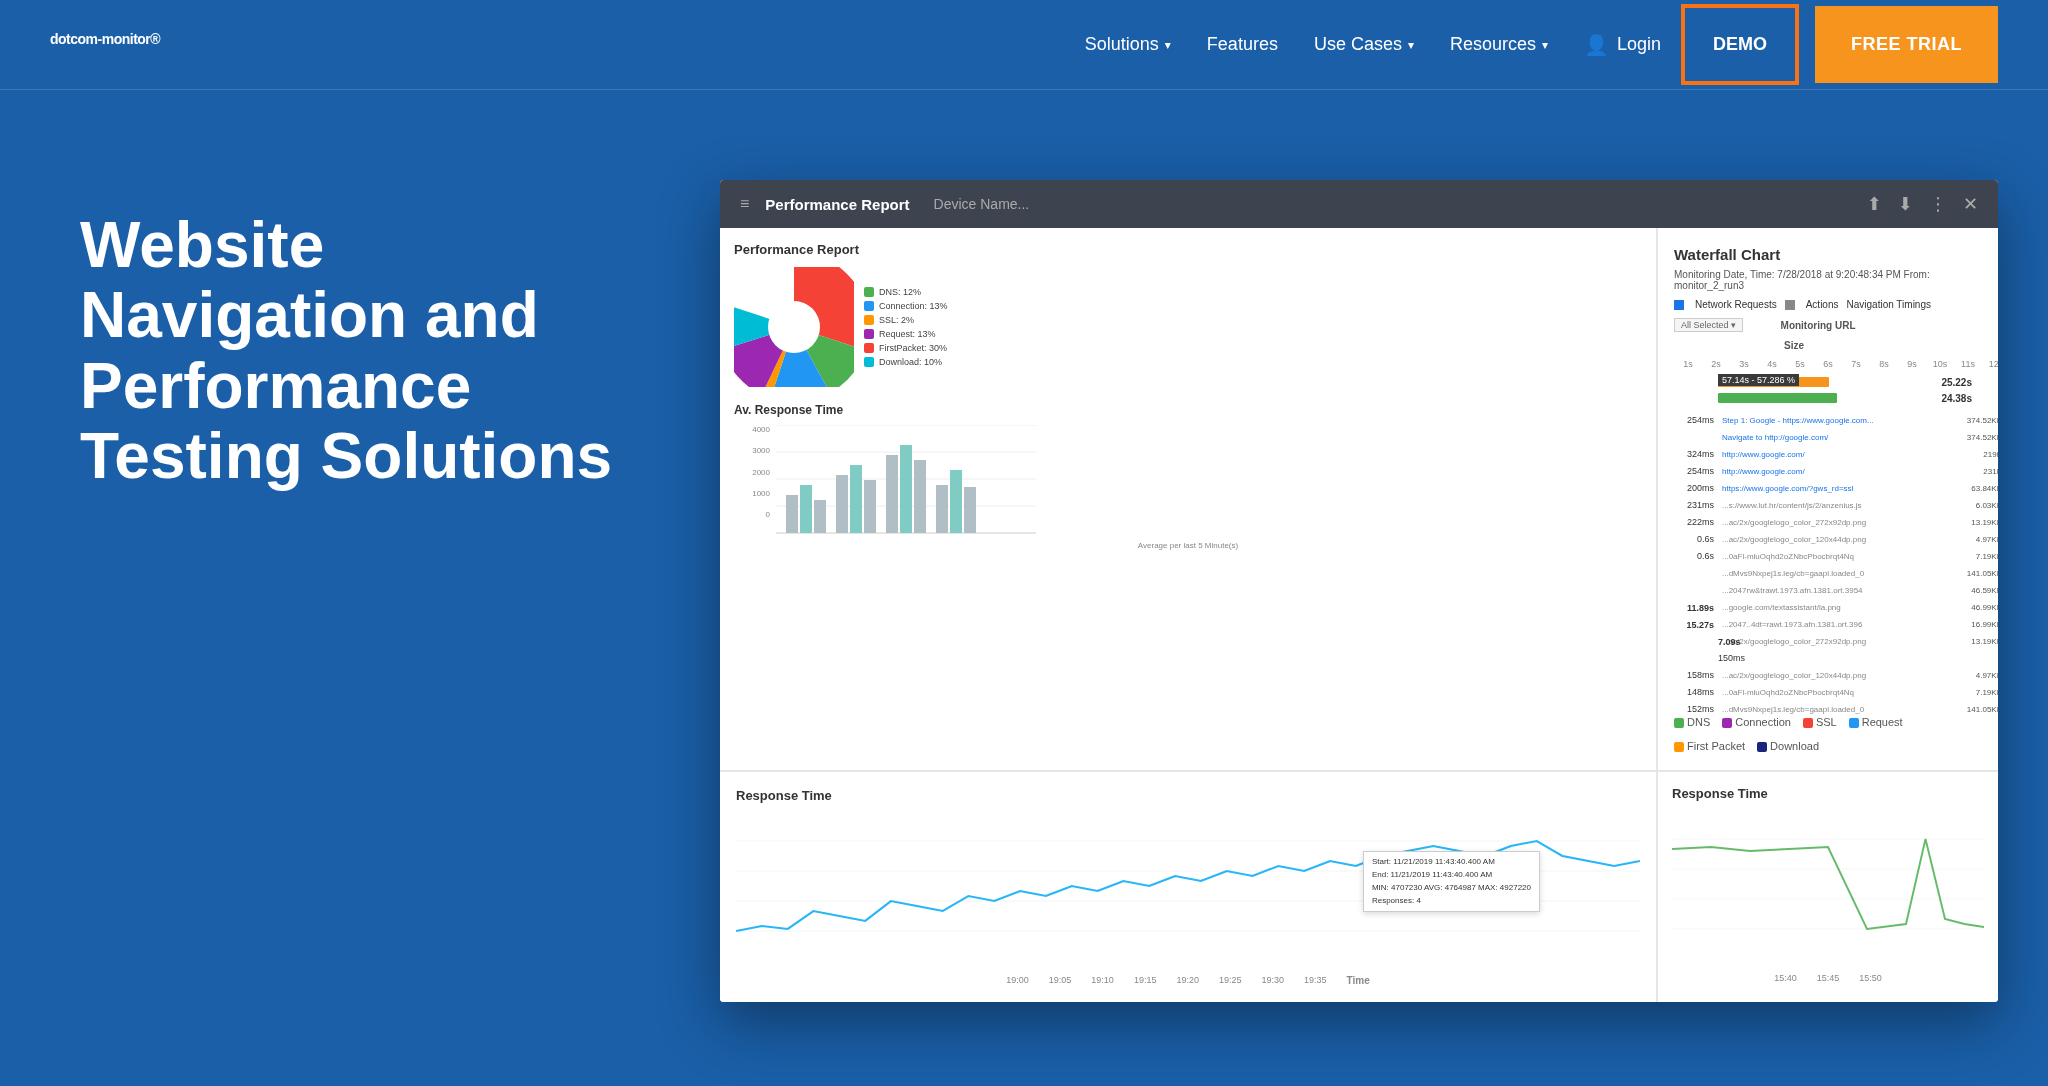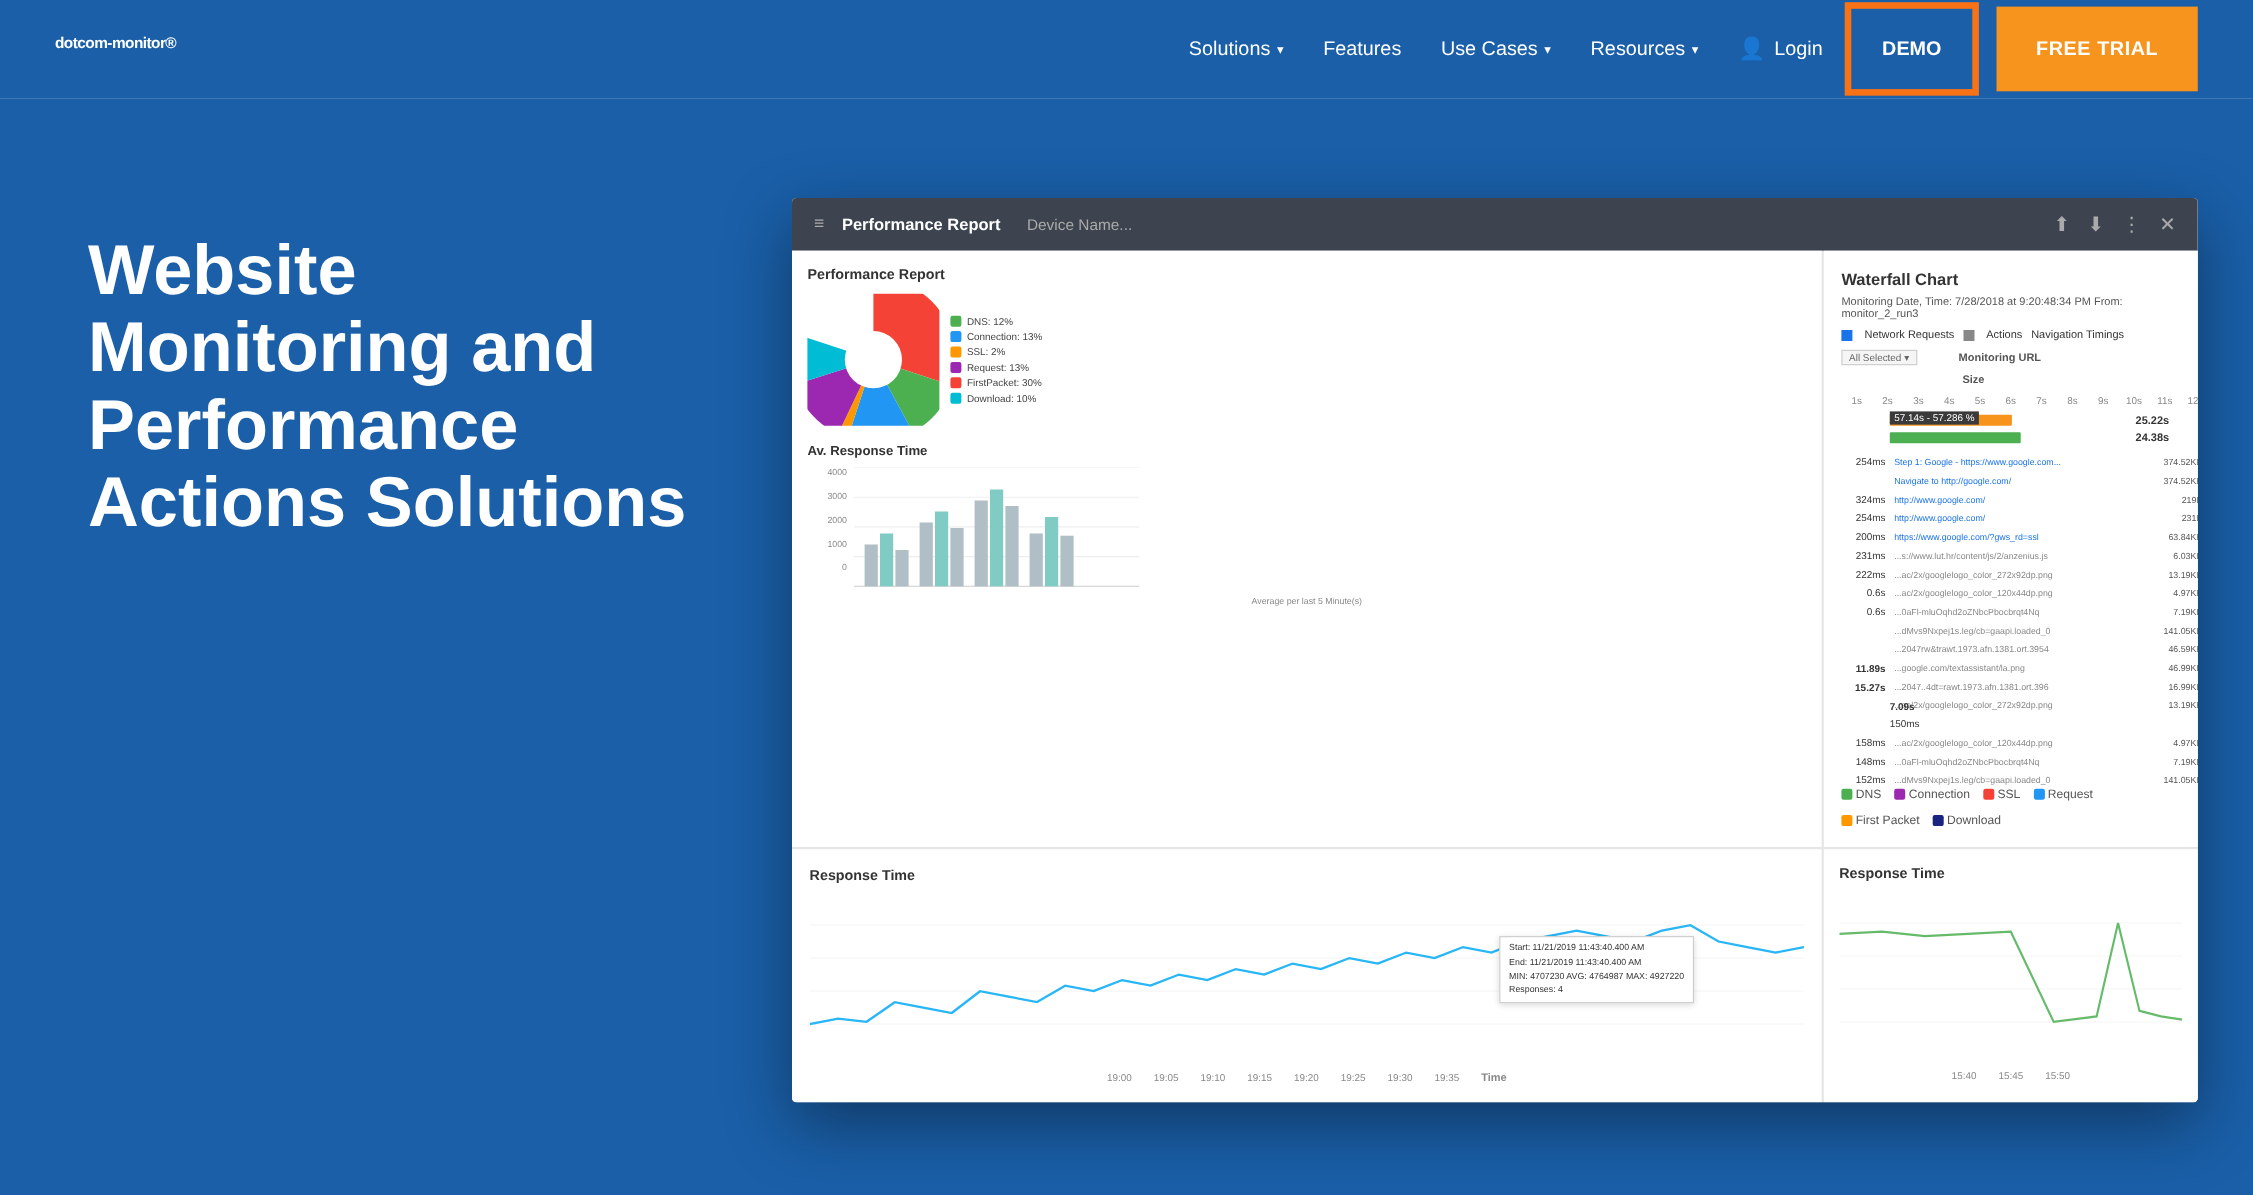--- a/index.html
+++ b/index.html
@@ -42,21 +42,21 @@
       display: flex;
       align-items: center;
       gap: 8px;
       color: white;
       font-size: 18px;
       cursor: pointer;
       margin-left: 36px;
     }
     .btn-demo {
       background: transparent;
-      border: 6px solid #f97316;
+      border: 4px solid #f97316;
       color: white;
       padding: 26px 28px;
       font-size: 18px;
       font-weight: 600;
       cursor: pointer;
       margin-left: 20px;
     }
     .btn-free-trial {
       background: #f7941d;
       border: none;
@@ -308,21 +308,21 @@
   <div class="nav-login">
     <span style="font-size:20px;">👤</span>
     <span>Login</span>
   </div>
   <button class="btn-demo">DEMO</button>
   <button class="btn-free-trial">FREE TRIAL</button>
 </nav>
 
 <section class="hero">
   <div class="hero-left">
-    <h1 class="hero-title">Website Monitoring and Performance Actions Solutions</h1>
+    <h1 class="hero-title">Website Navigation and Performance Testing Solutions</h1>
   </div>
 
   <div class="hero-right">
     <div class="dashboard">
 
       <div class="dash-header">
         <span class="dash-header-icon">≡</span>
         <span class="dash-title-text">Performance Report</span>
         <span class="dash-device">Device Name...</span>
         <div class="dash-header-actions">

